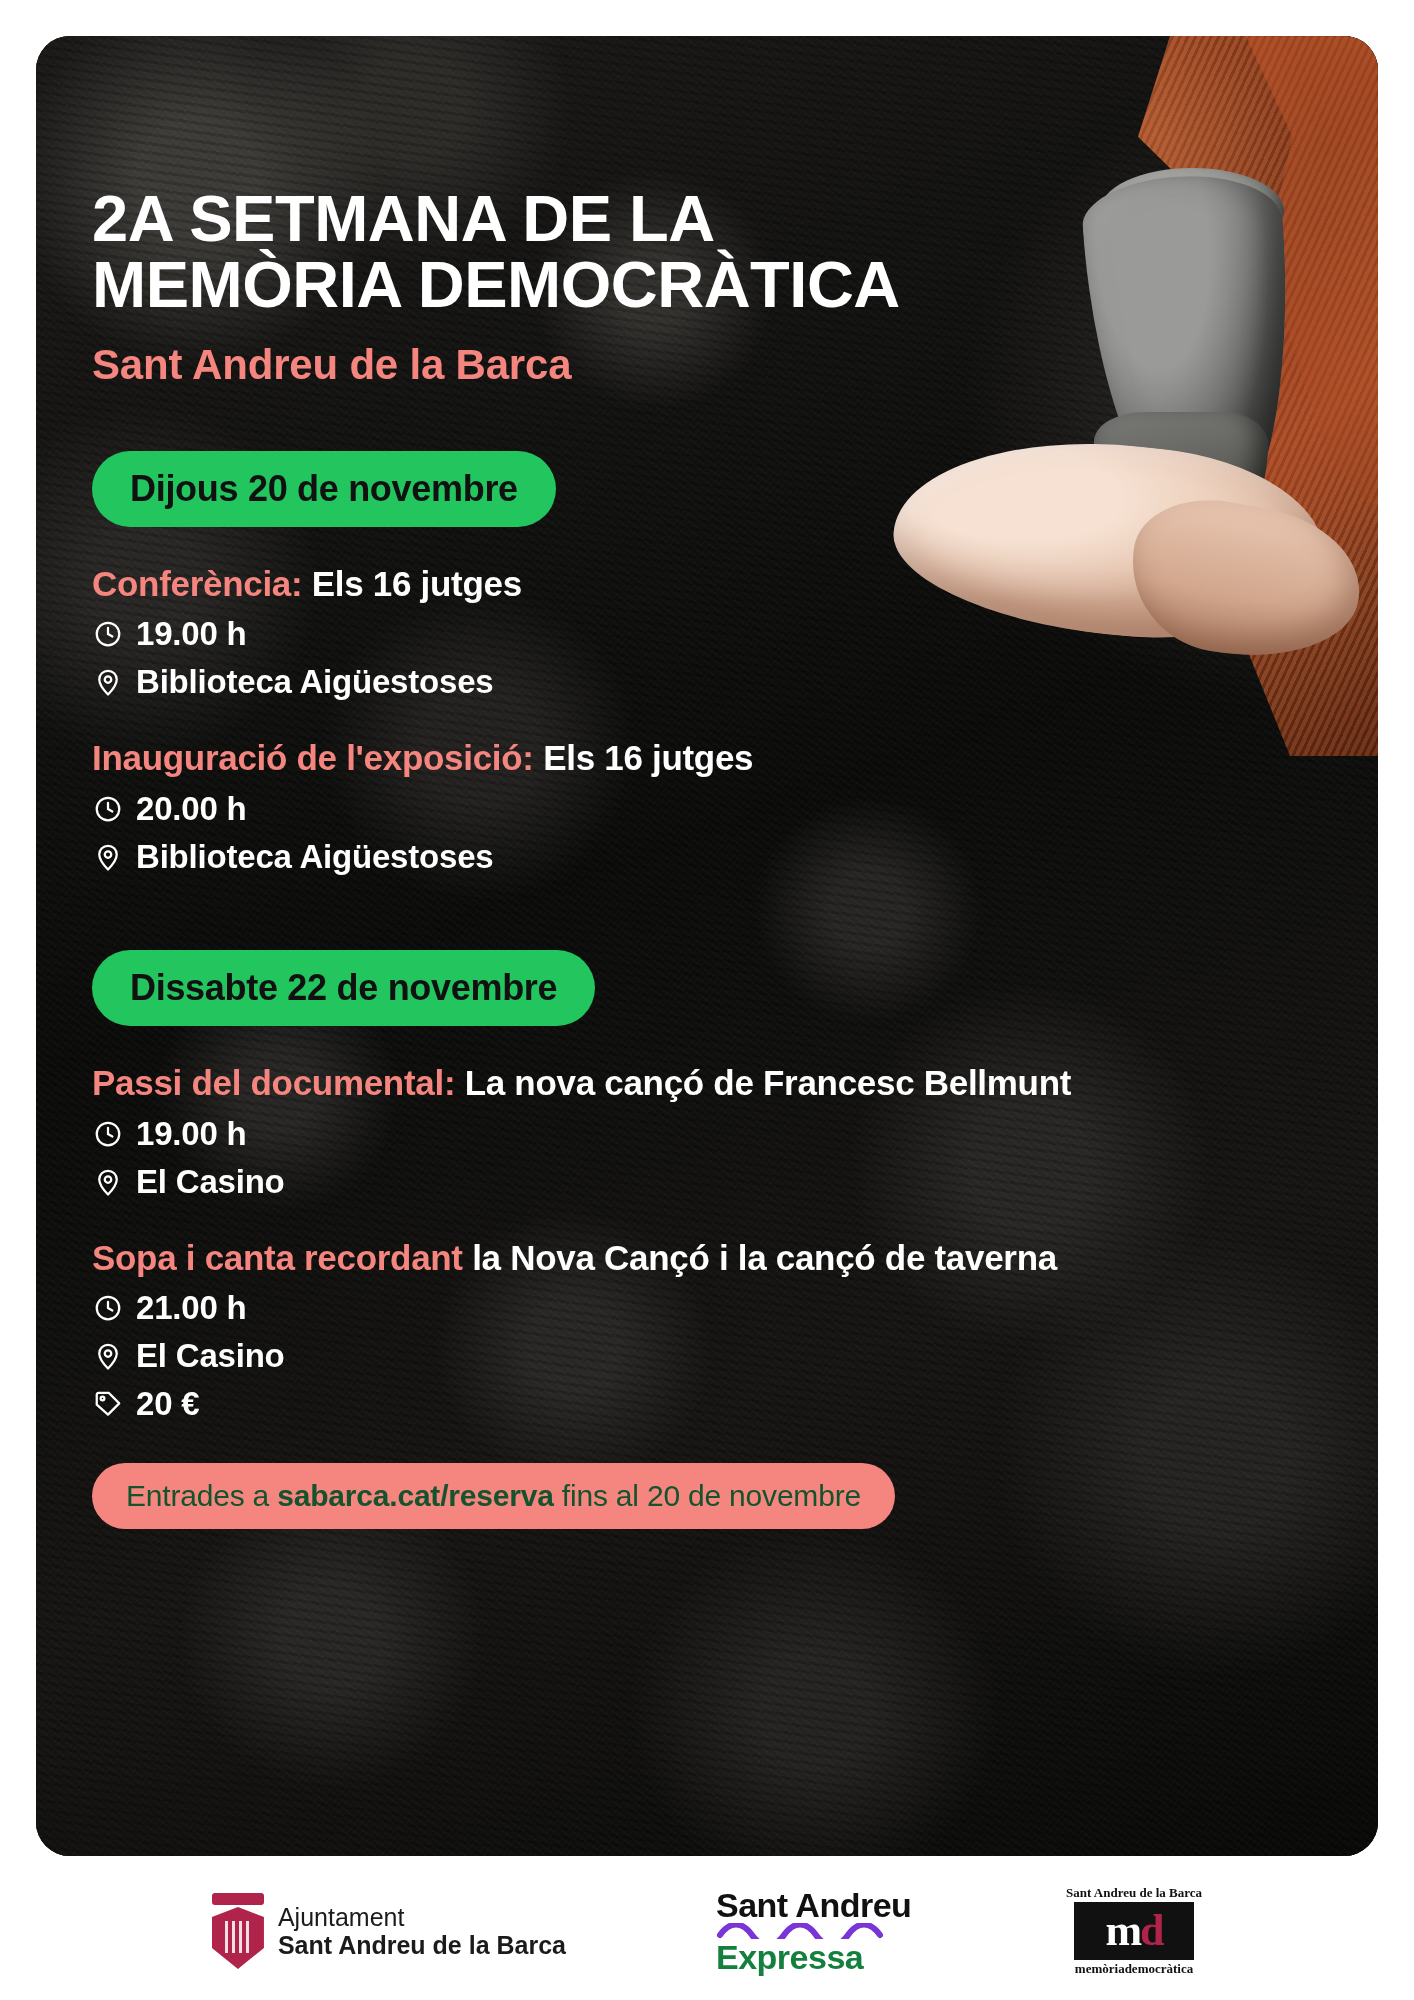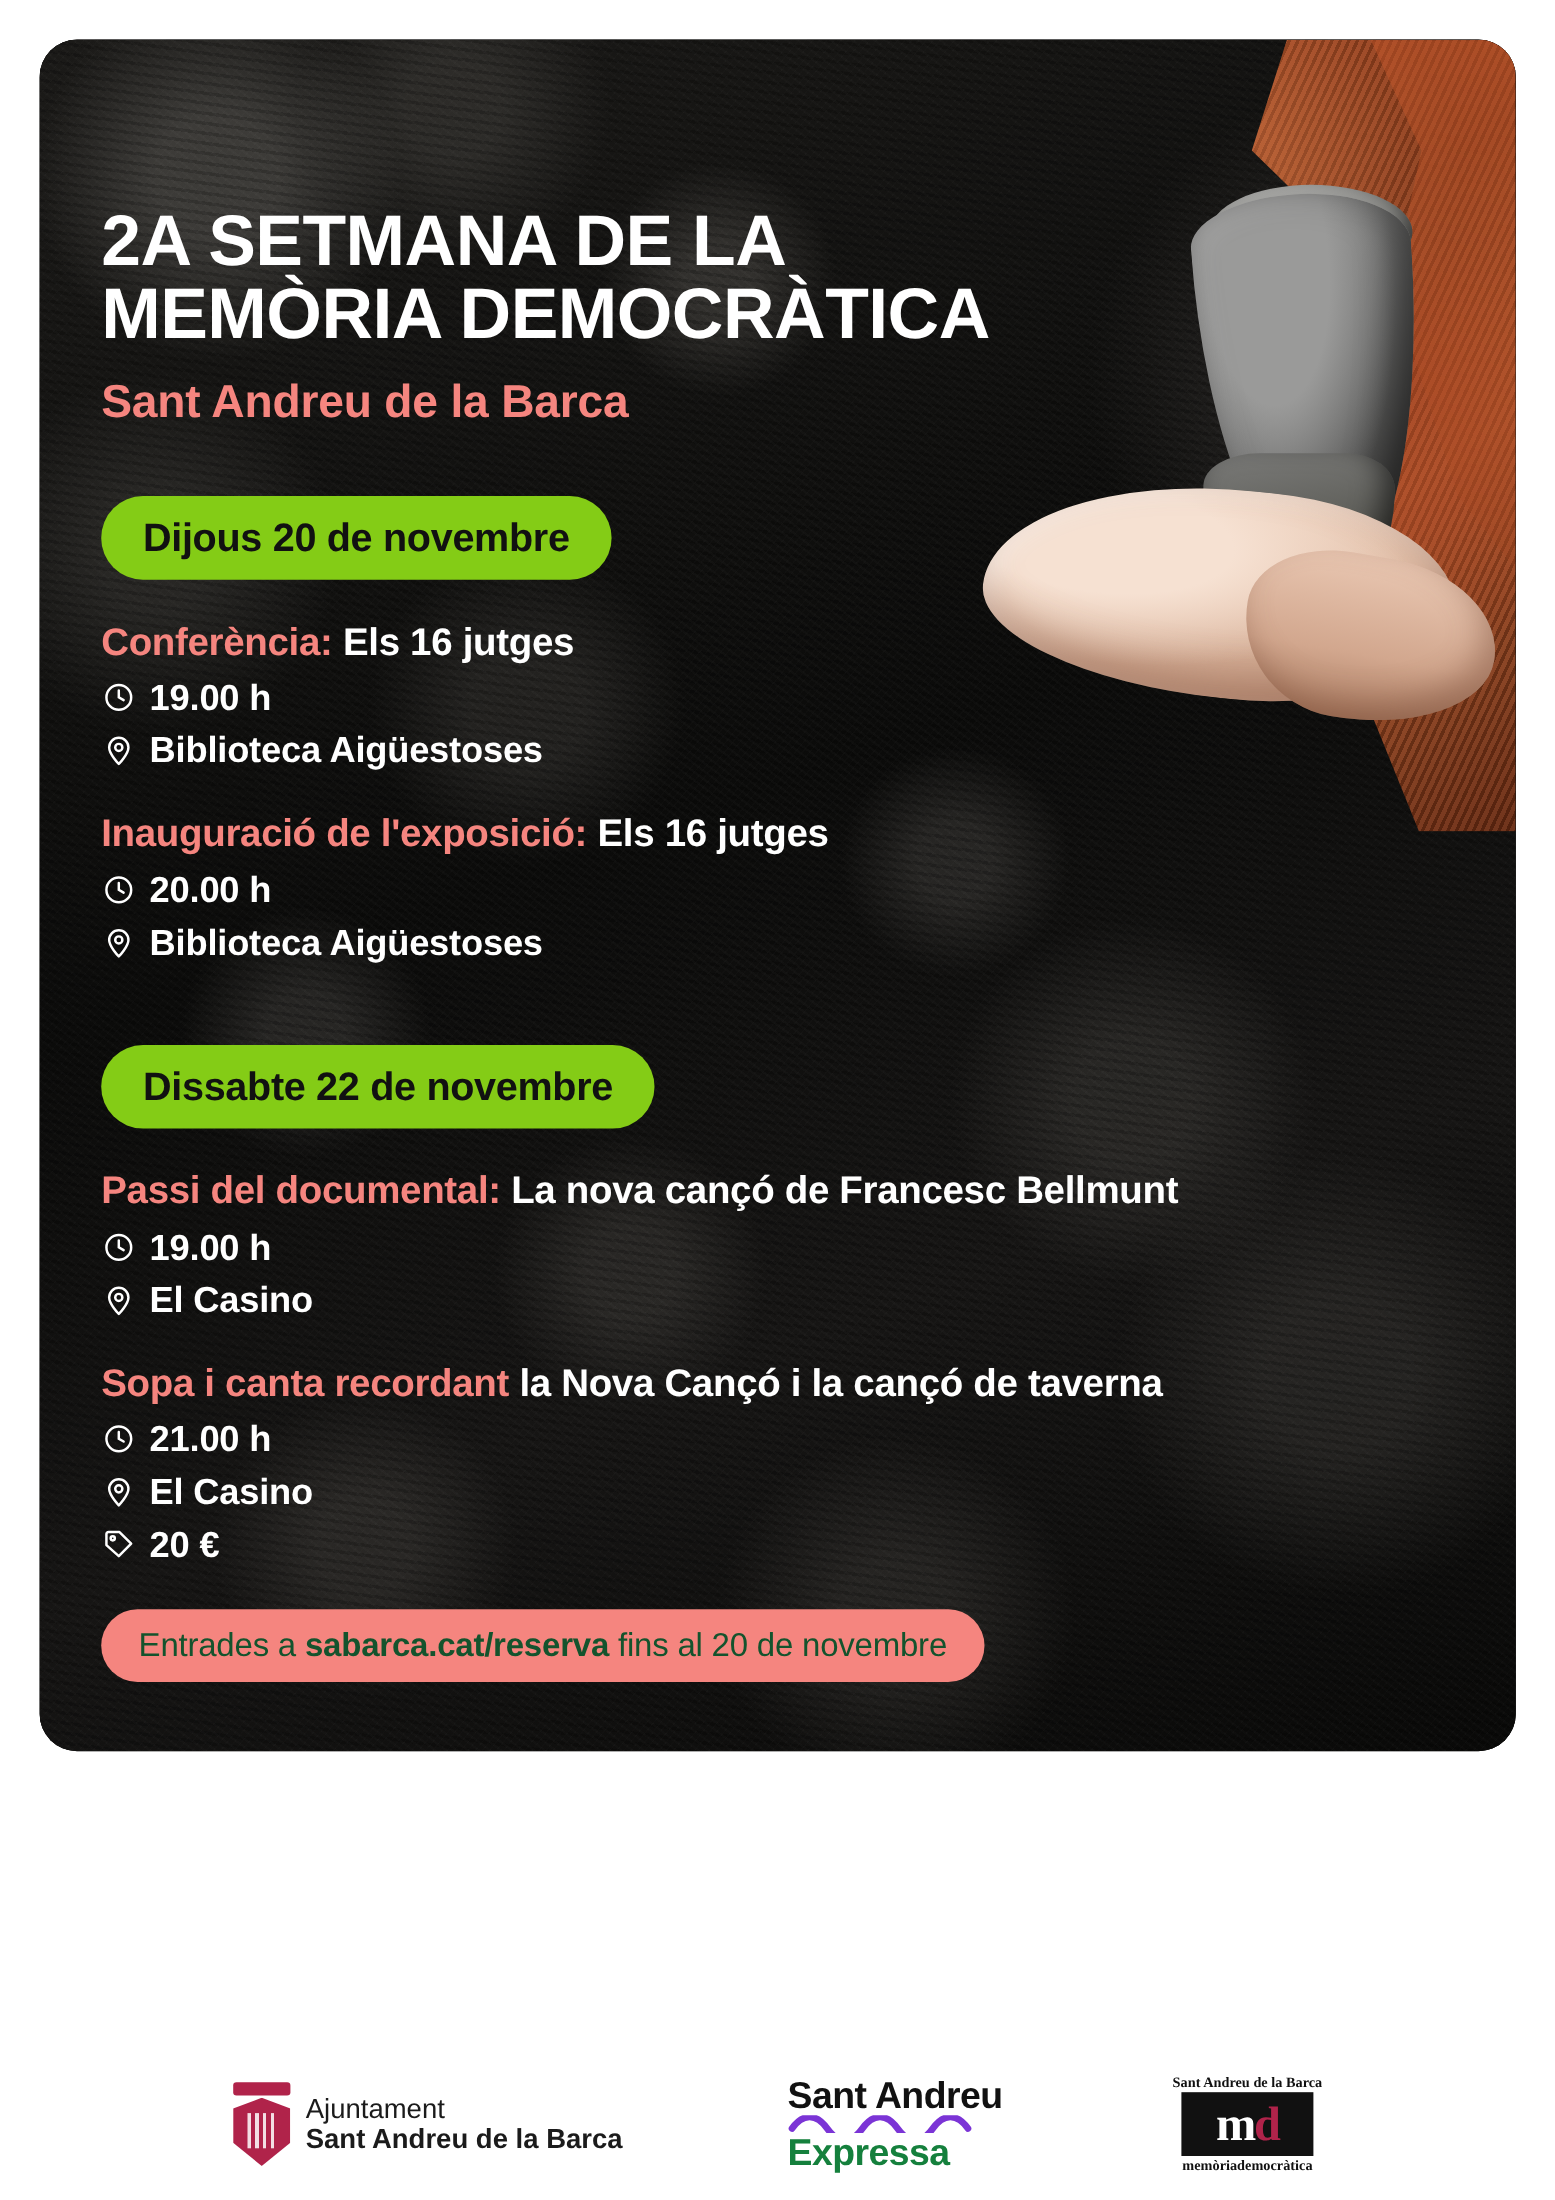--- a/index.html
+++ b/index.html
@@ -13,21 +13,21 @@
     font-family: "Liberation Sans", sans-serif;
     position: relative;
     overflow: hidden;
   }
 
   .poster {
     position: absolute;
     left: 36px;
     top: 36px;
     width: 1342px;
-    height: 1556px;
+    height: 1820px;
     border-radius: 34px;
     overflow: hidden;
     background: #0d0d0d;
   }
 
   
   .bg-texture {
     position: absolute;
     inset: 0;
     background-color: #121211;
@@ -185,21 +185,21 @@
   .subtitle {
     color: #f5857f;
     font-size: 42px;
     font-weight: 700;
     margin: 22px 0 0 0;
     letter-spacing: -0.2px;
   }
 
   .day-pill {
     display: inline-block;
-    background: #84cc16;
+    background: #22c55e;
     color: #111111;
     font-size: 36px;
     font-weight: 700;
     padding: 17px 38px;
     border-radius: 46px;
     margin-top: 62px;
     letter-spacing: -0.3px;
   }
   .day-pill.second { margin-top: 74px; }
 

